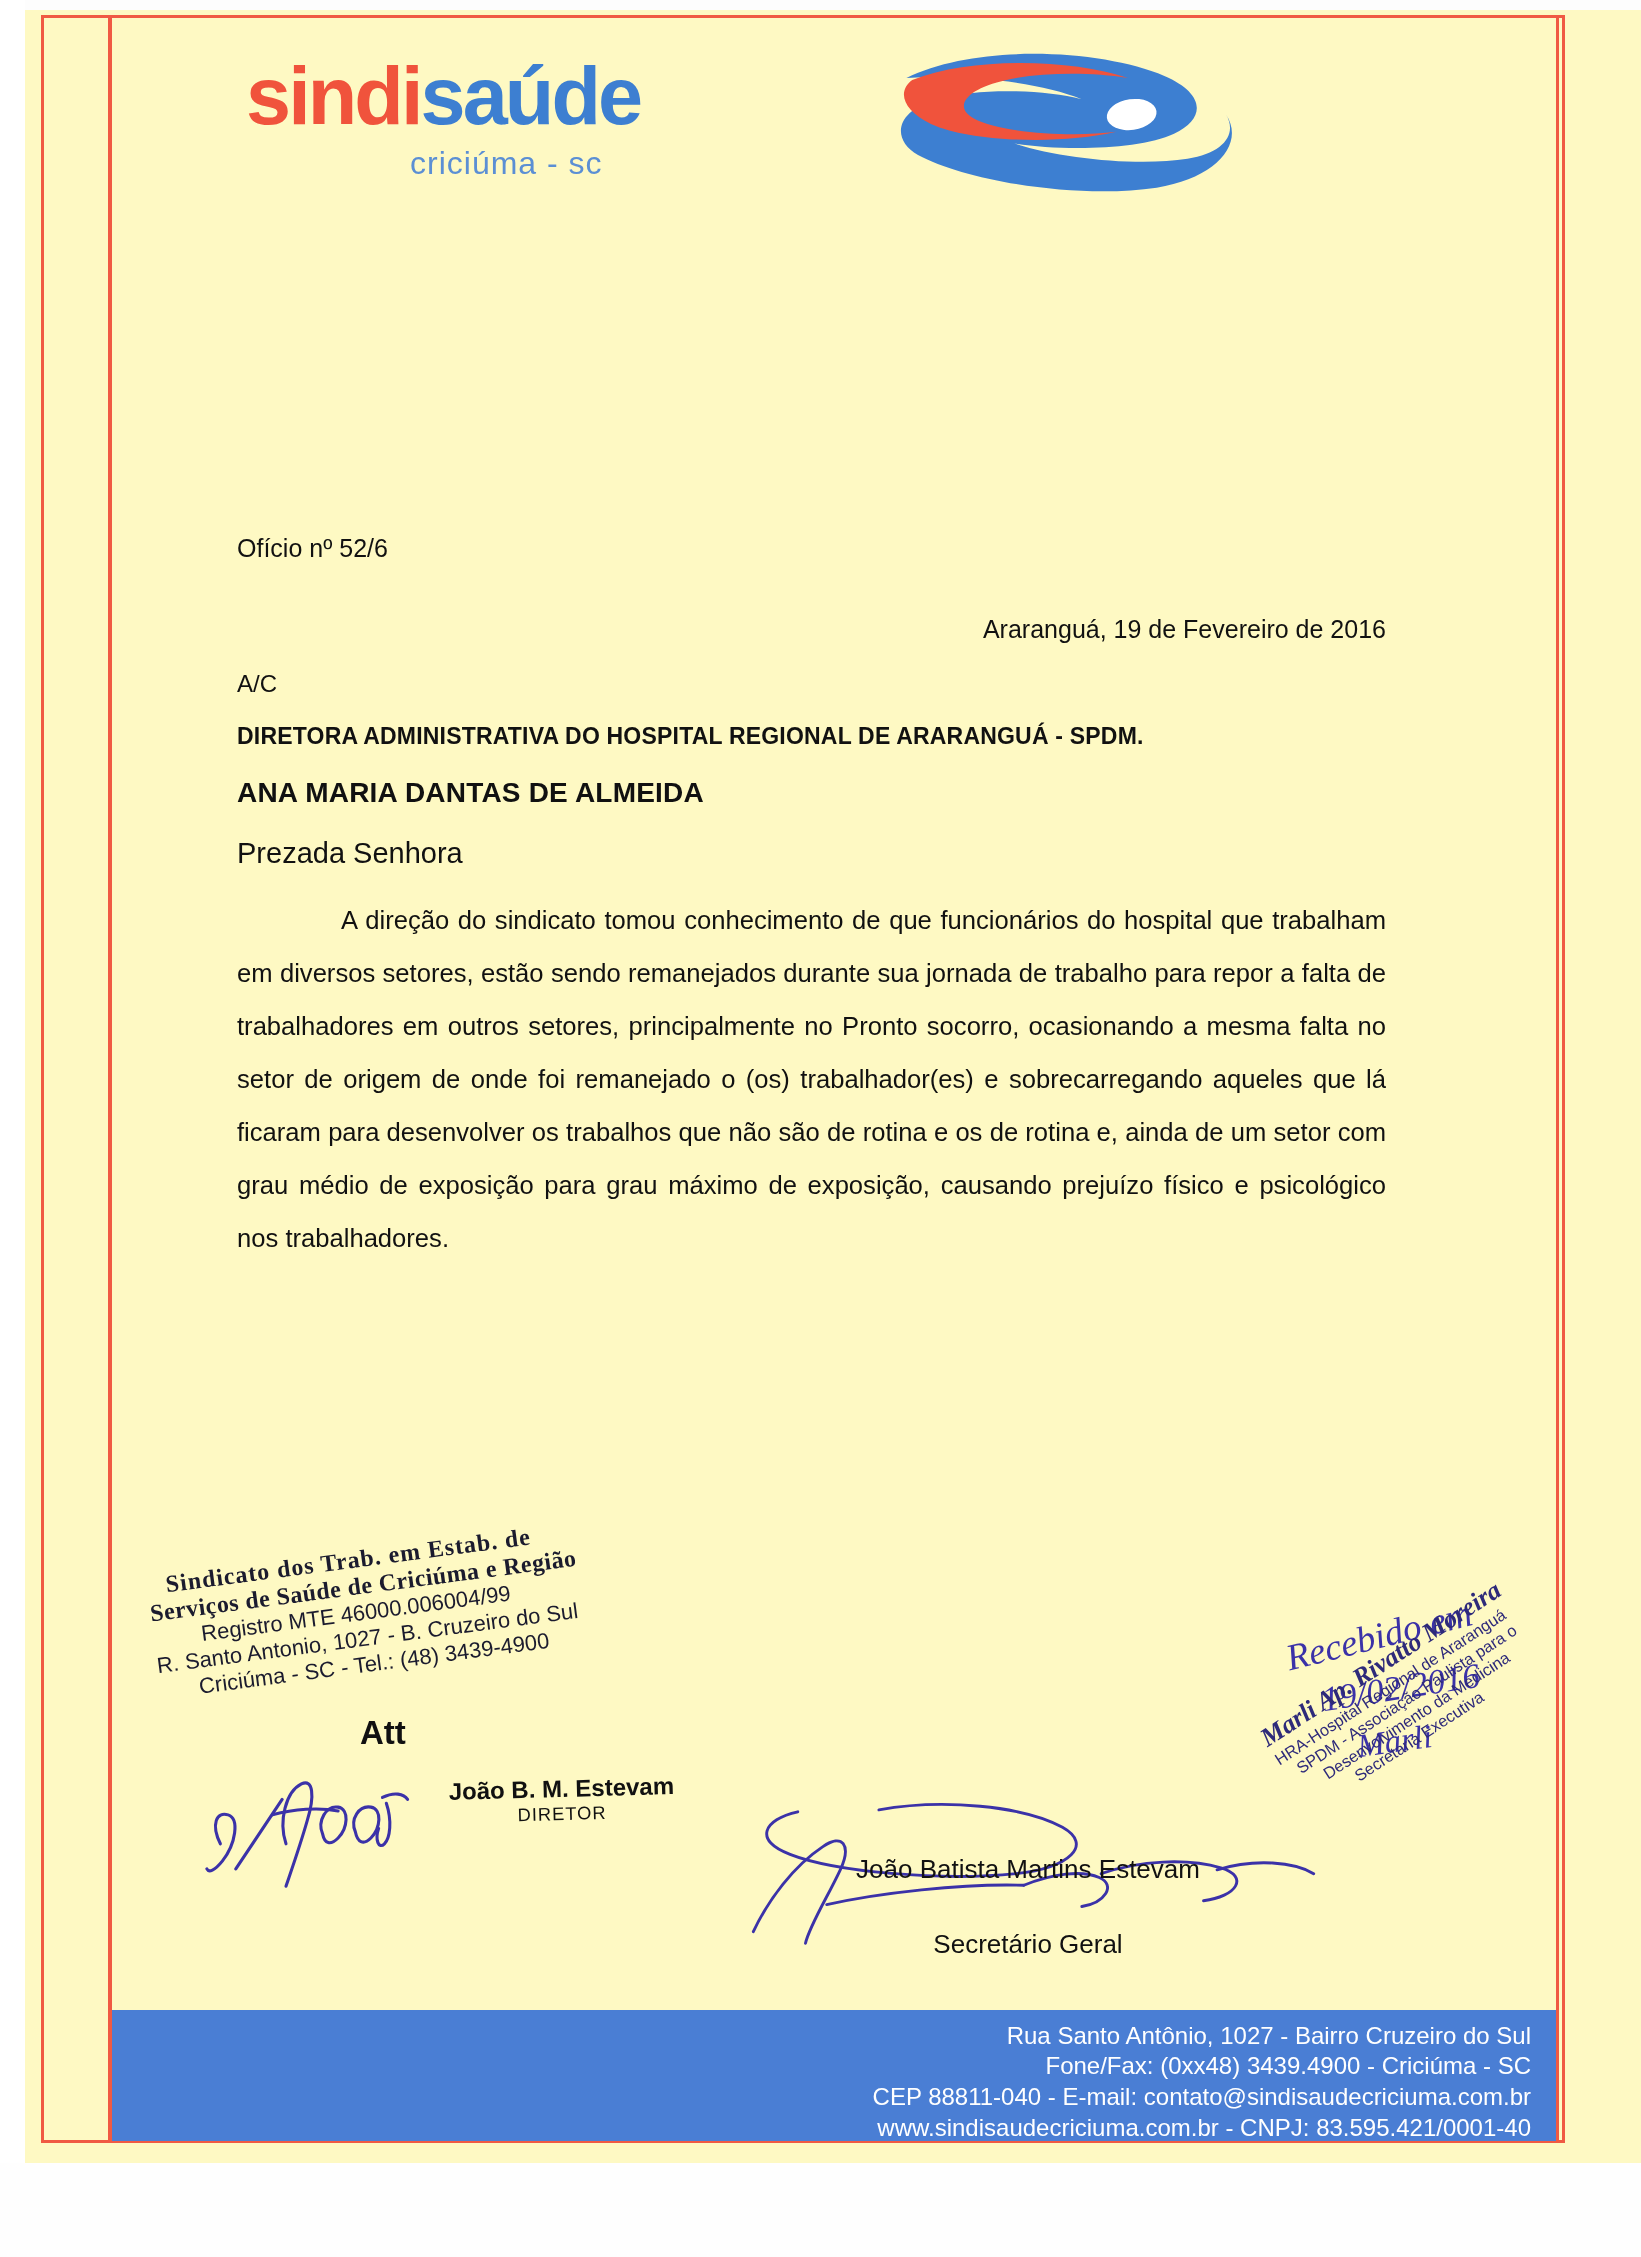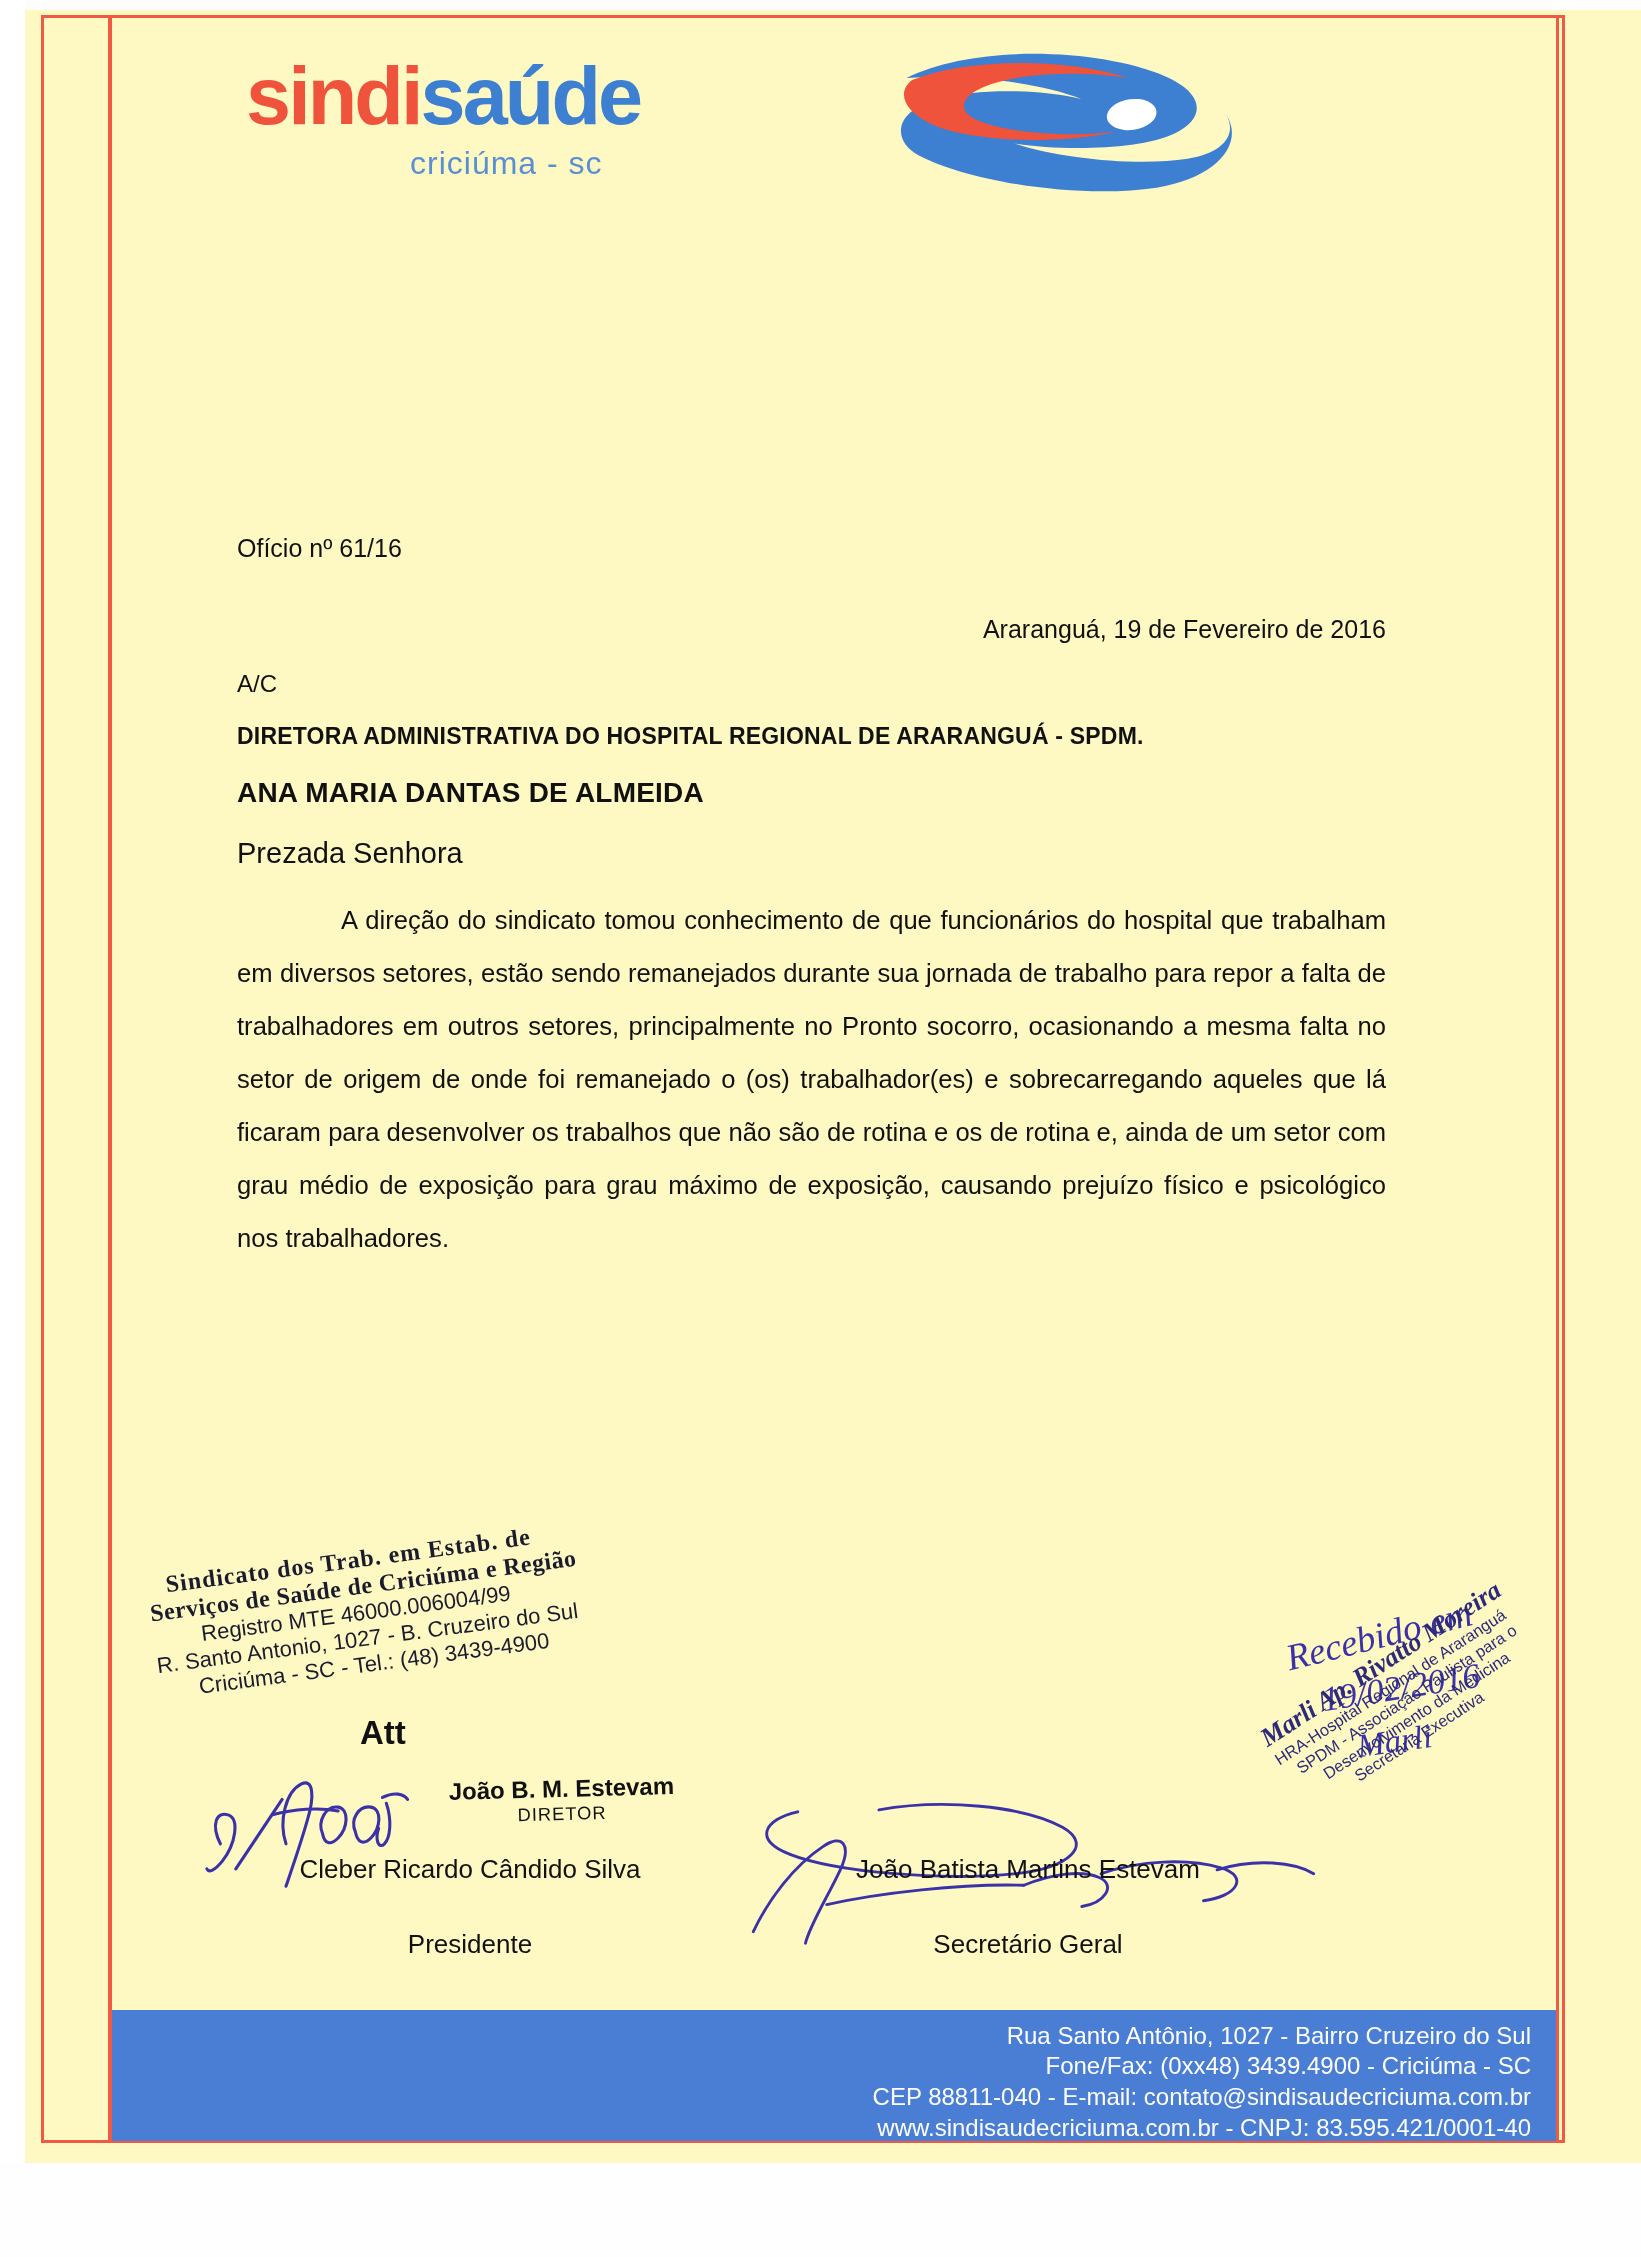--- a/index.html
+++ b/index.html
@@ -101,21 +101,21 @@
     </div>
     <div class="logo-sub">criciúma - sc</div>
     <svg class="swoosh" viewBox="0 0 360 160">
       <path d="M8 28 C80 -8 210 -2 276 26 C318 44 320 70 286 86 C250 103 168 104 120 96 C168 112 250 120 300 112 C338 106 352 86 340 66 C360 96 330 132 268 142 C188 154 72 136 20 108 C-8 92 -4 62 40 50 C84 38 150 40 190 50 C146 32 70 24 8 28 Z" fill="#3d7fd1"></path>
       <path d="M14 30 C76 6 178 8 238 28 C200 22 150 22 112 30 C70 39 56 58 78 70 C106 85 178 90 226 84 C166 98 74 94 34 76 C4 62 -2 42 14 30 Z" fill="#f0533c"></path>
       <ellipse cx="242" cy="66" rx="26" ry="16" fill="#ffffff" transform="rotate(-8 242 66)"></ellipse>
     </svg>
   </div>
 
 
-  <div class="oficio">Ofício nº 61/16</div>
+  <div class="oficio">Ofício nº 52/6</div>
   <div class="datecity">Araranguá, 19 de Fevereiro de 2016</div>
   <div class="ac">A/C</div>
   <div class="recipient">DIRETORA ADMINISTRATIVA DO HOSPITAL REGIONAL DE ARARANGUÁ -  SPDM.</div>
   <div class="recipient2">ANA MARIA DANTAS DE ALMEIDA</div>
   <div class="greeting">Prezada Senhora</div>
 
   <div class="para p1">A direção do sindicato tomou conhecimento de que funcionários do hospital que trabalham em diversos setores, estão sendo remanejados durante sua jornada de trabalho para repor a falta de trabalhadores em outros setores, principalmente no Pronto socorro, ocasionando a mesma falta no setor de origem de onde foi remanejado o (os) trabalhador(es) e sobrecarregando aqueles que lá ficaram para desenvolver os trabalhos que não são de rotina e os de rotina e, ainda de um setor com grau médio de exposição para grau máximo de exposição, causando prejuízo físico e psicológico nos trabalhadores.</div>
 
   <div class="stamp-sind">
     <div class="s1">Sindicato dos Trab. em Estab. de</div>
@@ -149,24 +149,20 @@
     <g fill="none" stroke="#3b32a8" stroke-width="3" stroke-linecap="round">
       <path d="M150 34 C216 22 300 30 340 52 C372 70 348 94 292 100 C214 108 104 98 58 80 C20 66 30 44 66 36"></path>
       <path d="M20 160 C36 126 62 92 92 72 C112 58 122 70 110 96 C98 122 78 154 74 172"></path>
       <path d="M96 132 C150 120 236 110 300 112"></path>
       <path d="M300 112 C330 100 360 96 378 104 C396 112 384 130 360 134"></path>
       <path d="M380 100 C420 86 470 84 504 94 C534 103 520 124 486 128"></path>
       <path d="M500 96 C540 84 580 88 600 100"></path>
     </g>
   </svg>
 
-  <div class="sig-left">
-    <div class="sig-name">Cleber Ricardo Cândido Silva</div>
-    <div class="sig-role">Presidente</div>
-  </div>
   <div class="sig-right">
     <div class="sig-name">João Batista Martins Estevam</div>
     <div class="sig-role">Secretário Geral</div>
   </div>
 
   <div class="ink hw-receb">
     <div class="l1">Recebido em</div>
     <div class="l2">19/02/2016</div>
     <div class="l3">Marli</div>
   </div>

